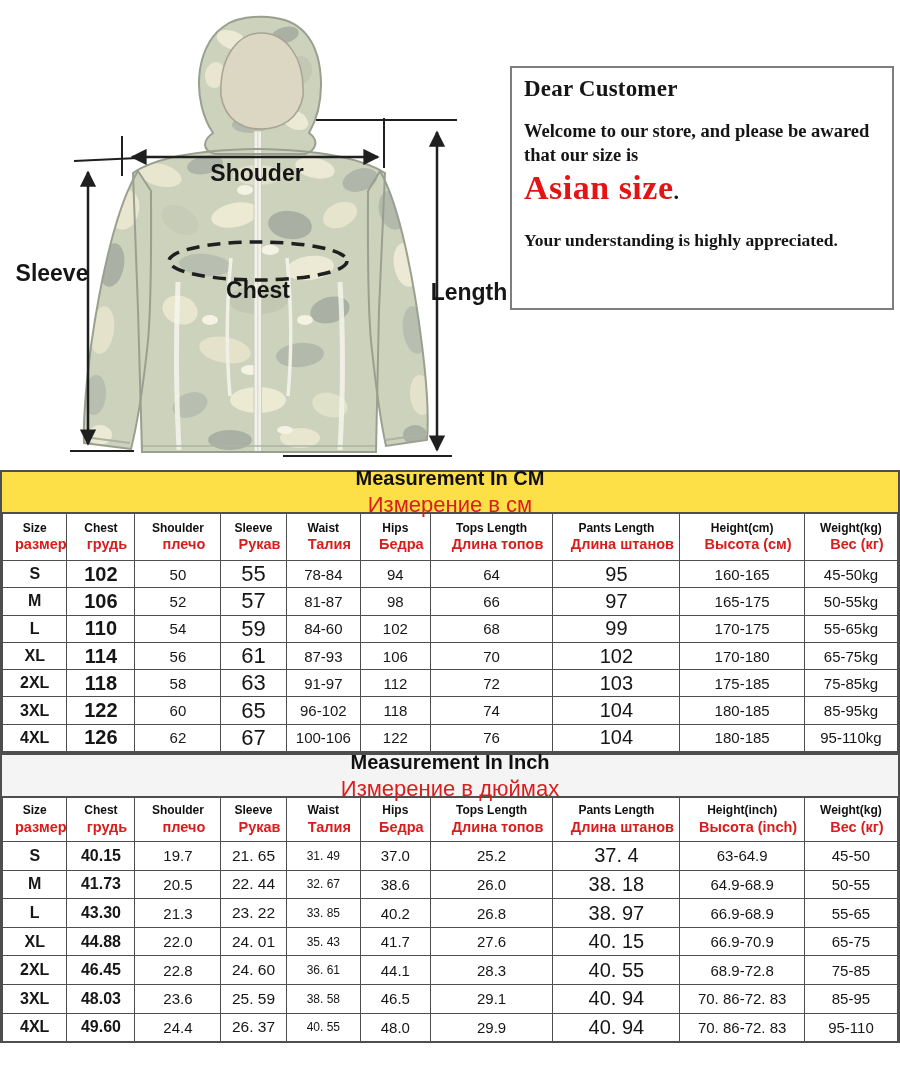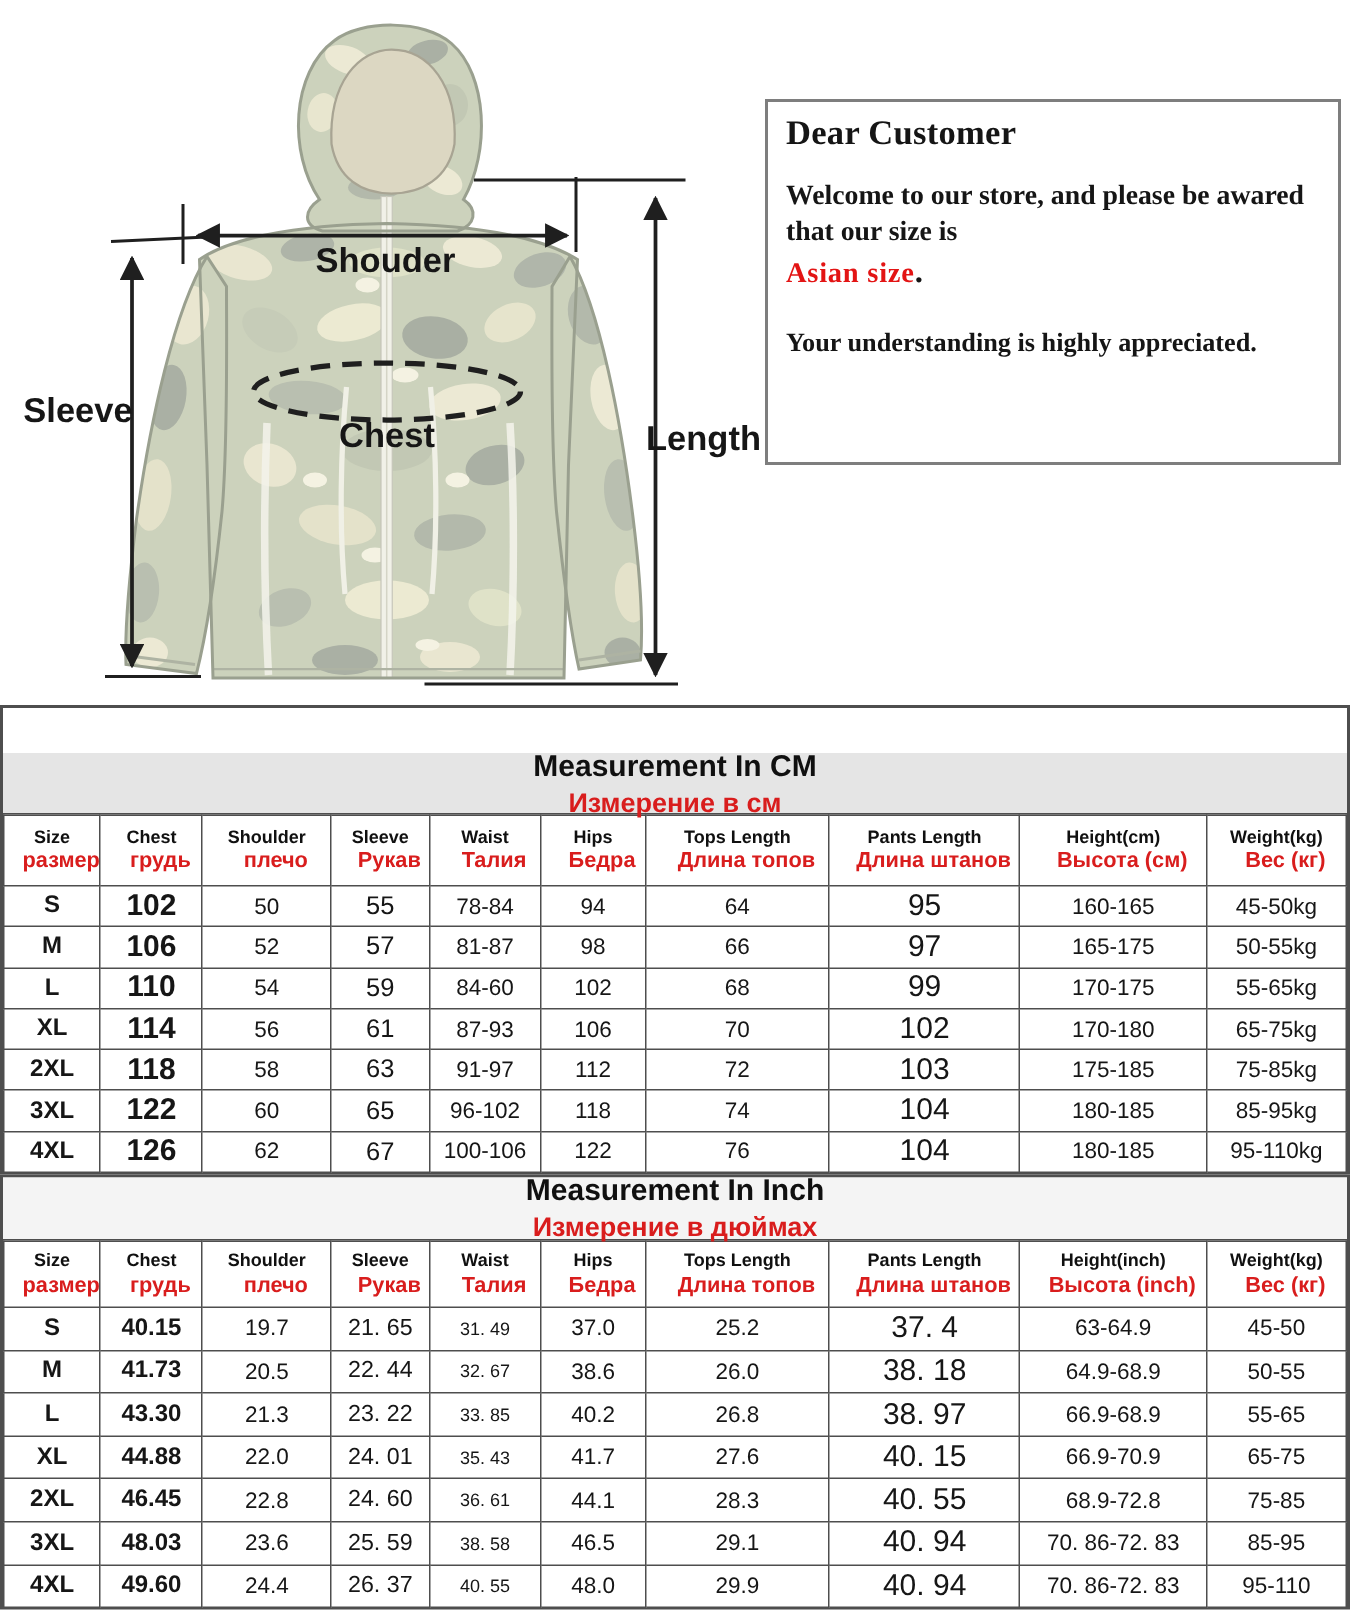--- a/index.html
+++ b/index.html
@@ -10,48 +10,48 @@
   .top { position:relative; width:900px; height:470px; background:#fff; }
   .jacket-svg { position:absolute; left:0; top:0; }
 
   
   .note { position:absolute; left:510px; top:66px; width:384px; height:244px;
           border:2px solid #7e7e7e; background:#fff; padding:8px 12px 6px 12px;
           color:#151515; font-weight:bold;font-family:Liberation Serif, serif; }
   .note-title { font-size:23px; letter-spacing:0.2px; margin-bottom:17px; }
   .note-p { font-size:18.5px; line-height:1.32; }
   .asian-line { line-height:1.1; margin:1px 0 0 0; }
-  .asian { font-size:19px; color:#e31414; letter-spacing:0.5px; }
+  .asian { font-size:34px; color:#e31414; letter-spacing:0.5px; }
   .asian-dot { font-size:22px; }
   .note-closing { font-size:17.5px; margin-top:24px; }
 
   
   .tbl-block { width:900px; border:2px solid #4e4e4e; border-bottom-width:1px; }
   .band { width:100%; display:flex; flex-direction:column; justify-content:center; align-items:center;
           border-bottom:1px solid #4e4e4e; }
-  .b0 .band { height:41px; background:#e5e5e5;margin-top:30px; }
+  .b0 .band { height:41px; background:#fde047; }
   .b1 .band { height:42px; background:#f4f4f4; }
   .band-en { font-size:20px; font-weight:bold; color:#101010; line-height:1.3; }
-  .band-ru { font-size:18px; font-weight:bold; color:#d91d1d; line-height:1.25; }
+  .band-ru { font-size:22px; font-weight:normal; color:#d91d1d; line-height:1.25; }
 
   table.size-table { width:100%; border-collapse:collapse; table-layout:fixed; }
   .size-table th, .size-table td { border:1px solid #4e4e4e; text-align:center; vertical-align:middle; padding:0; }
   .size-table th { background:#fff; }
   .b0 th { height:47px; }
   .b1 th { height:44px; }
   .h-en { display:block; font-size:12px; font-weight:bold; color:#101010; line-height:1.3; }
   .h-ru { display:block; font-size:14.5px; font-weight:bold; color:#d91d1d; line-height:1.2;padding-left:12px; }
 
   .size-table td { color:#161616; font-size:15px; }
   .b0 td { height:27.3px; }
   .b1 td { height:28.6px; }
   .size-table td:first-child { font-weight:bold; font-size:16px; }
   
   .b0 td:nth-child(2) { font-weight:bold; font-size:20px; }
-  .b0 td:nth-child(4) { font-size:17px; }
+  .b0 td:nth-child(4) { font-size:22px; }
   .b0 td:nth-child(8) { font-size:20px; }
   
   .b1 td:nth-child(2) { font-weight:bold; font-size:16px; }
   .b1 td:nth-child(4) { font-size:15.5px; }
   .b1 td:nth-child(5) { font-size:12px; }
   .b1 td:nth-child(8) { font-size:20px; }
 </style>
 </head>
 <body>
 

